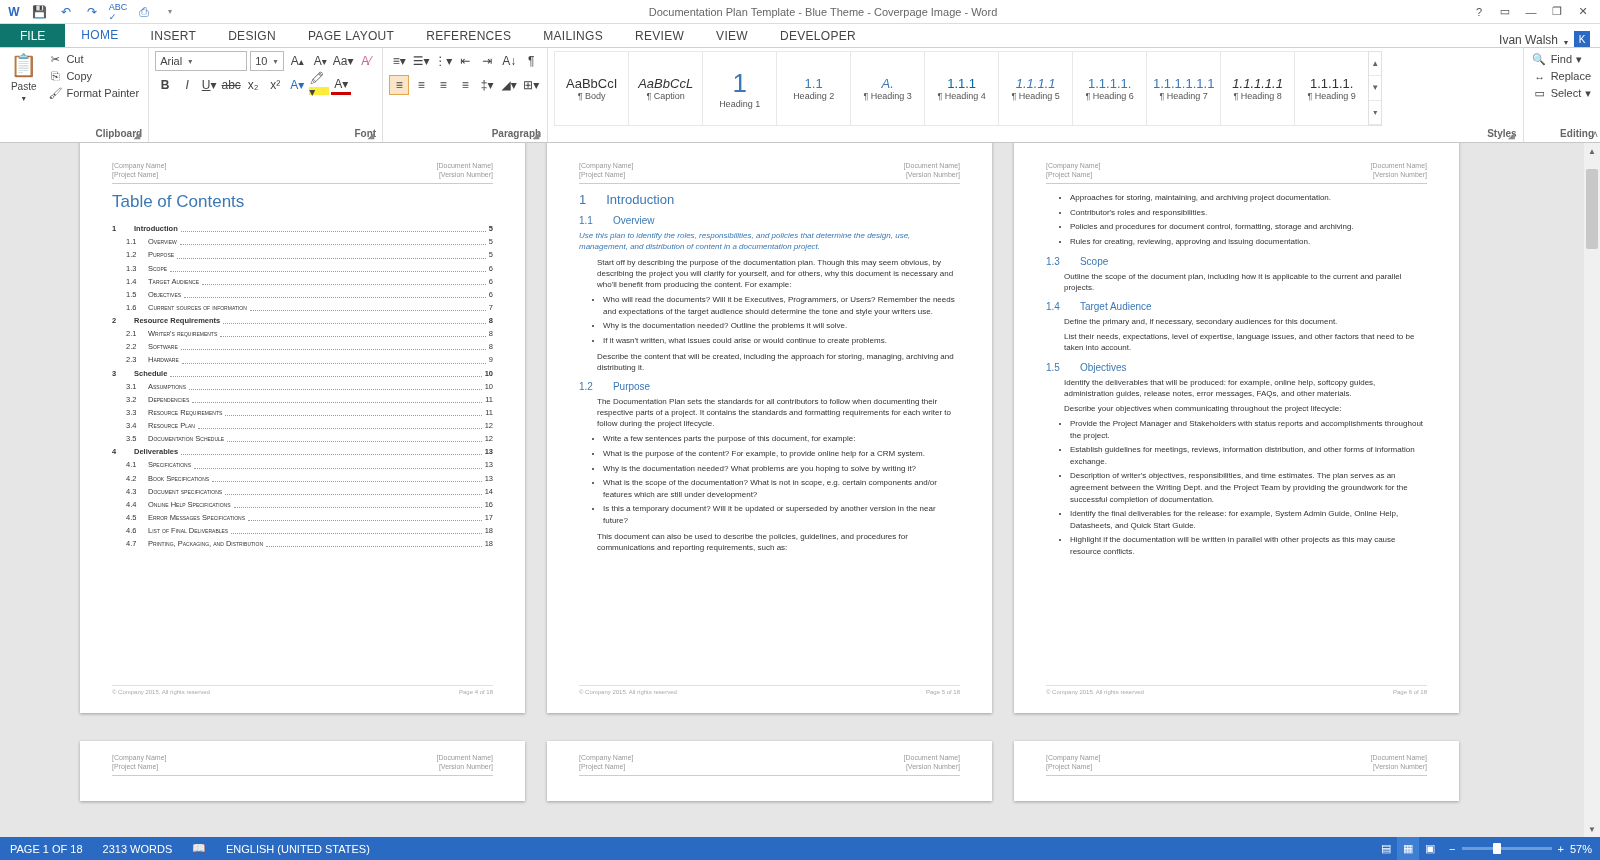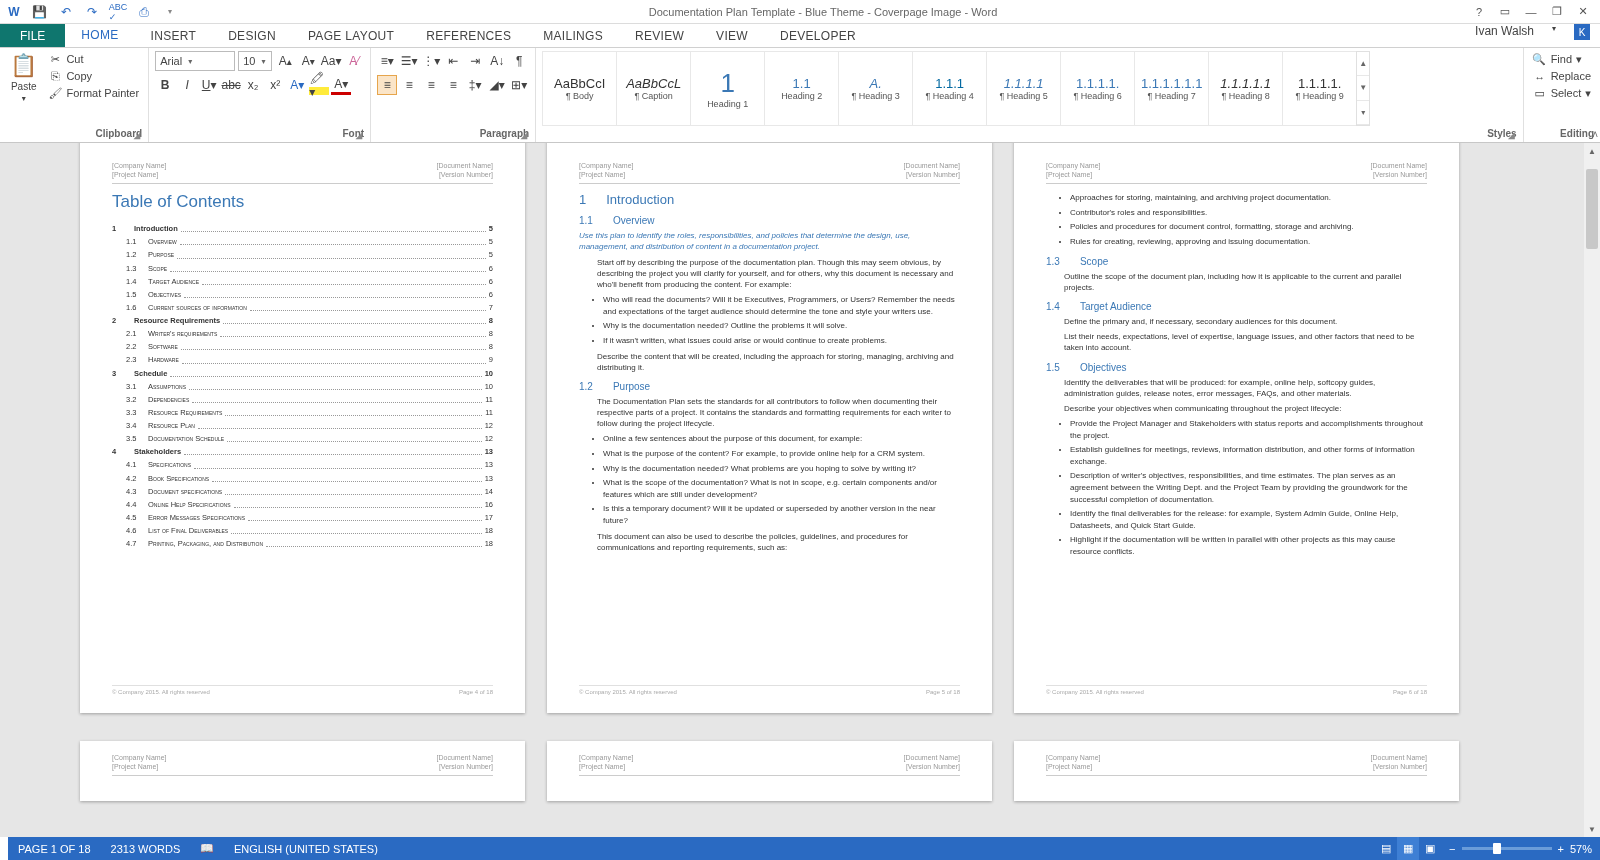--- a/index.html
+++ b/index.html
@@ -12,21 +12,21 @@
 .titlebar .title { flex: 1; text-align: center; color: #666; }
 .titlebar .wincontrols { display: flex; align-items: center; gap: 8px; padding: 0 8px; color: #555; }
 .titlebar .wincontrols .ico { width: 18px; height: 18px; display: inline-flex; align-items: center; justify-content: center; font-size: 11px; }
 
 
 .tabrow { height: 24px; display: flex; align-items: stretch; font-size: 12px; border-bottom: 1px solid #d0d0d0; }
 .tabrow .filetab { background: #0f766e; color: #fff; padding: 0 20px; display: flex; align-items: center; font-weight: 400; }
 .tabrow .tab { padding: 0 16px; display: flex; align-items: center; color: #444; text-transform: uppercase; letter-spacing: 0.3px; cursor: pointer; }
 .tabrow .tab.selected { color: #2a6ac2; border-bottom: 2px solid #fff; position: relative; }
 .tabrow .spacer { flex: 1; }
-.tabrow .user { display: flex; align-items: flex-start; gap: 18px; padding: 0 10px; color: #444; }
+.tabrow .user { display: flex; align-items: flex-end; gap: 6px; padding: 0 10px; color: #444; }
 .badge { background: #2a6ac2; color: #fff; width: 16px; height: 16px; display: inline-flex; align-items: center; justify-content: center; font-size: 10px; }
 
 
 .ribbon { height: 95px; background: #fff; border-bottom: 1px solid #c7c7c7; display: flex; align-items: stretch; font-size: 11px; color: #444; position: relative; }
 .group { border-right: 1px solid #e0e0e0; display: flex; flex-direction: column; padding: 3px 6px 0 6px; }
 .group .body { flex: 1; display: flex; align-items: flex-start; gap: 4px; }
 .group .label { text-align: right; font-size: 10px; color: #666; padding: 2px 0 3px 0; position: relative; font-weight: bold; }
 .group .label .dlg { position: absolute; right: 2px; bottom: 2px; font-size: 8px; color: #888; }
 .bigbtn { display: flex; flex-direction: column; align-items: center; gap: 2px; padding: 2px 4px; cursor: pointer; font-size: 10px; }
 .bigbtn .icon { font-size: 22px; }
@@ -79,21 +79,21 @@
 .pages2 { display: flex; gap: 22px; padding: 18px 80px 0 80px; }
 .page.small { height: 60px; padding: 12px 32px; }
 
 .vscroll { position: absolute; right: 0; top: 0; bottom: 0; width: 16px; background: #f0f0f0; }
 .vscroll .up, .vscroll .dn { height: 16px; display: flex; align-items: center; justify-content: center; font-size: 8px; color: #666; cursor: pointer; }
 .vscroll .track { position: absolute; top: 16px; bottom: 16px; left: 0; right: 0; }
 .vscroll .thumb { position: absolute; left: 2px; right: 2px; top: 10px; height: 80px; background: #c8c8c8; border-radius: 2px; }
 .vscroll .dn { position: absolute; bottom: 0; left: 0; right: 0; }
 
 
-.status { position: absolute; bottom: 0; left: 8px; right: 0; height: 23px; background: #2a6ac2; color: #fff; display: flex; align-items: center; font-size: 11px; }
+.status { position: absolute; bottom: 0; left: 0; right: 0; height: 23px; background: #2a6ac2; color: #fff; display: flex; align-items: center; font-size: 11px; }
 .status .seg { padding: 0 10px; display: flex; align-items: center; gap: 5px; height: 100%; }
 .status .spacer { flex: 1; }
 .status .viewbtn { width: 22px; height: 100%; display: inline-flex; align-items: center; justify-content: center; cursor: pointer; }
 .status .viewbtn.on { background: #3e7fd4; }
 .status .zoom { display: flex; align-items: center; gap: 6px; padding: 0 8px; }
 .status .slider { width: 90px; height: 3px; background: #6a9cd9; position: relative; }
 .status .slider .knob { position: absolute; left: 35%; top: -4px; width: 8px; height: 11px; background: #fff; border-radius: 1px; }
 </style>
 </head>
 <body>
@@ -161,21 +161,21 @@
           </div>
       </div>
     </div>
     <div class="label"><span>Clipboard</span><span class="dlg">◢</span></div>
   </div>
 
   <div class="group">
     <div class="body">
         <div class="col">
       <div class="fontbox">
-        <div class="sel" style="width:80px">
+        <div class="sel" style="width:92px">
               <span>Arial</span>
               <span class="caret">▾</span>
             </div>
         <div class="sel" style="width:34px">
               <span>10</span>
               <span class="caret">▾</span>
             </div>
         <span class="smbtn">A<sup>▴</sup></span>
         <span class="smbtn">A<sup>▾</sup></span>
         <span class="smbtn">Aa▾</span>
@@ -408,21 +408,21 @@
             <span class="pg">12</span>
           </div>
           <div class="t1">
             <span class="num">3.5</span>
             <span class="txt">Documentation Schedule</span>
             <span class="dots"></span>
             <span class="pg">12</span>
           </div>
           <div class="t0">
             <span class="num">4</span>
-            <span class="txt">Stakeholders</span>
+            <span class="txt">Deliverables</span>
             <span class="dots"></span>
             <span class="pg">13</span>
           </div>
           <div class="t1">
             <span class="num">4.1</span>
             <span class="txt">Specifications</span>
             <span class="dots"></span>
             <span class="pg">13</span>
           </div>
           <div class="t1">
@@ -488,21 +488,21 @@
           <li>Why is the documentation needed? Outline the problems it will solve.</li>
           <li>If it wasn't written, what issues could arise or would continue to create problems.</li>
         </ul>
       <p>Describe the content that will be created, including the approach for storing, managing, archiving and distributing it.</p>
       <div class="sub">
           <span>1.2</span>
           <span>Purpose</span>
         </div>
       <p>The Documentation Plan sets the standards for all contributors to follow when documenting their respective parts of a project. It contains the standards and formatting requirements for each writer to follow during the project lifecycle.</p>
       <ul id="p2b2">
-          <li>Online a few sentences about the purpose of this document, for example:</li>
+          <li>Write a few sentences parts the purpose of this document, for example:</li>
           <li>What is the purpose of the content? For example, to provide online help for a CRM system.</li>
           <li>Why is the documentation needed? What problems are you hoping to solve by writing it?</li>
           <li>What is the scope of the documentation? What is not in scope, e.g. certain components and/or features which are still under development?</li>
           <li>Is this a temporary document? Will it be updated or superseded by another version in the near future?</li>
         </ul>
       <p>This document can also be used to describe the policies, guidelines, and procedures for communications and reporting requirements, such as:</p>
       <div class="ftr">
           <span>© Company 2015. All rights reserved</span>
           <span>Page 5 of 18</span>
         </div>

